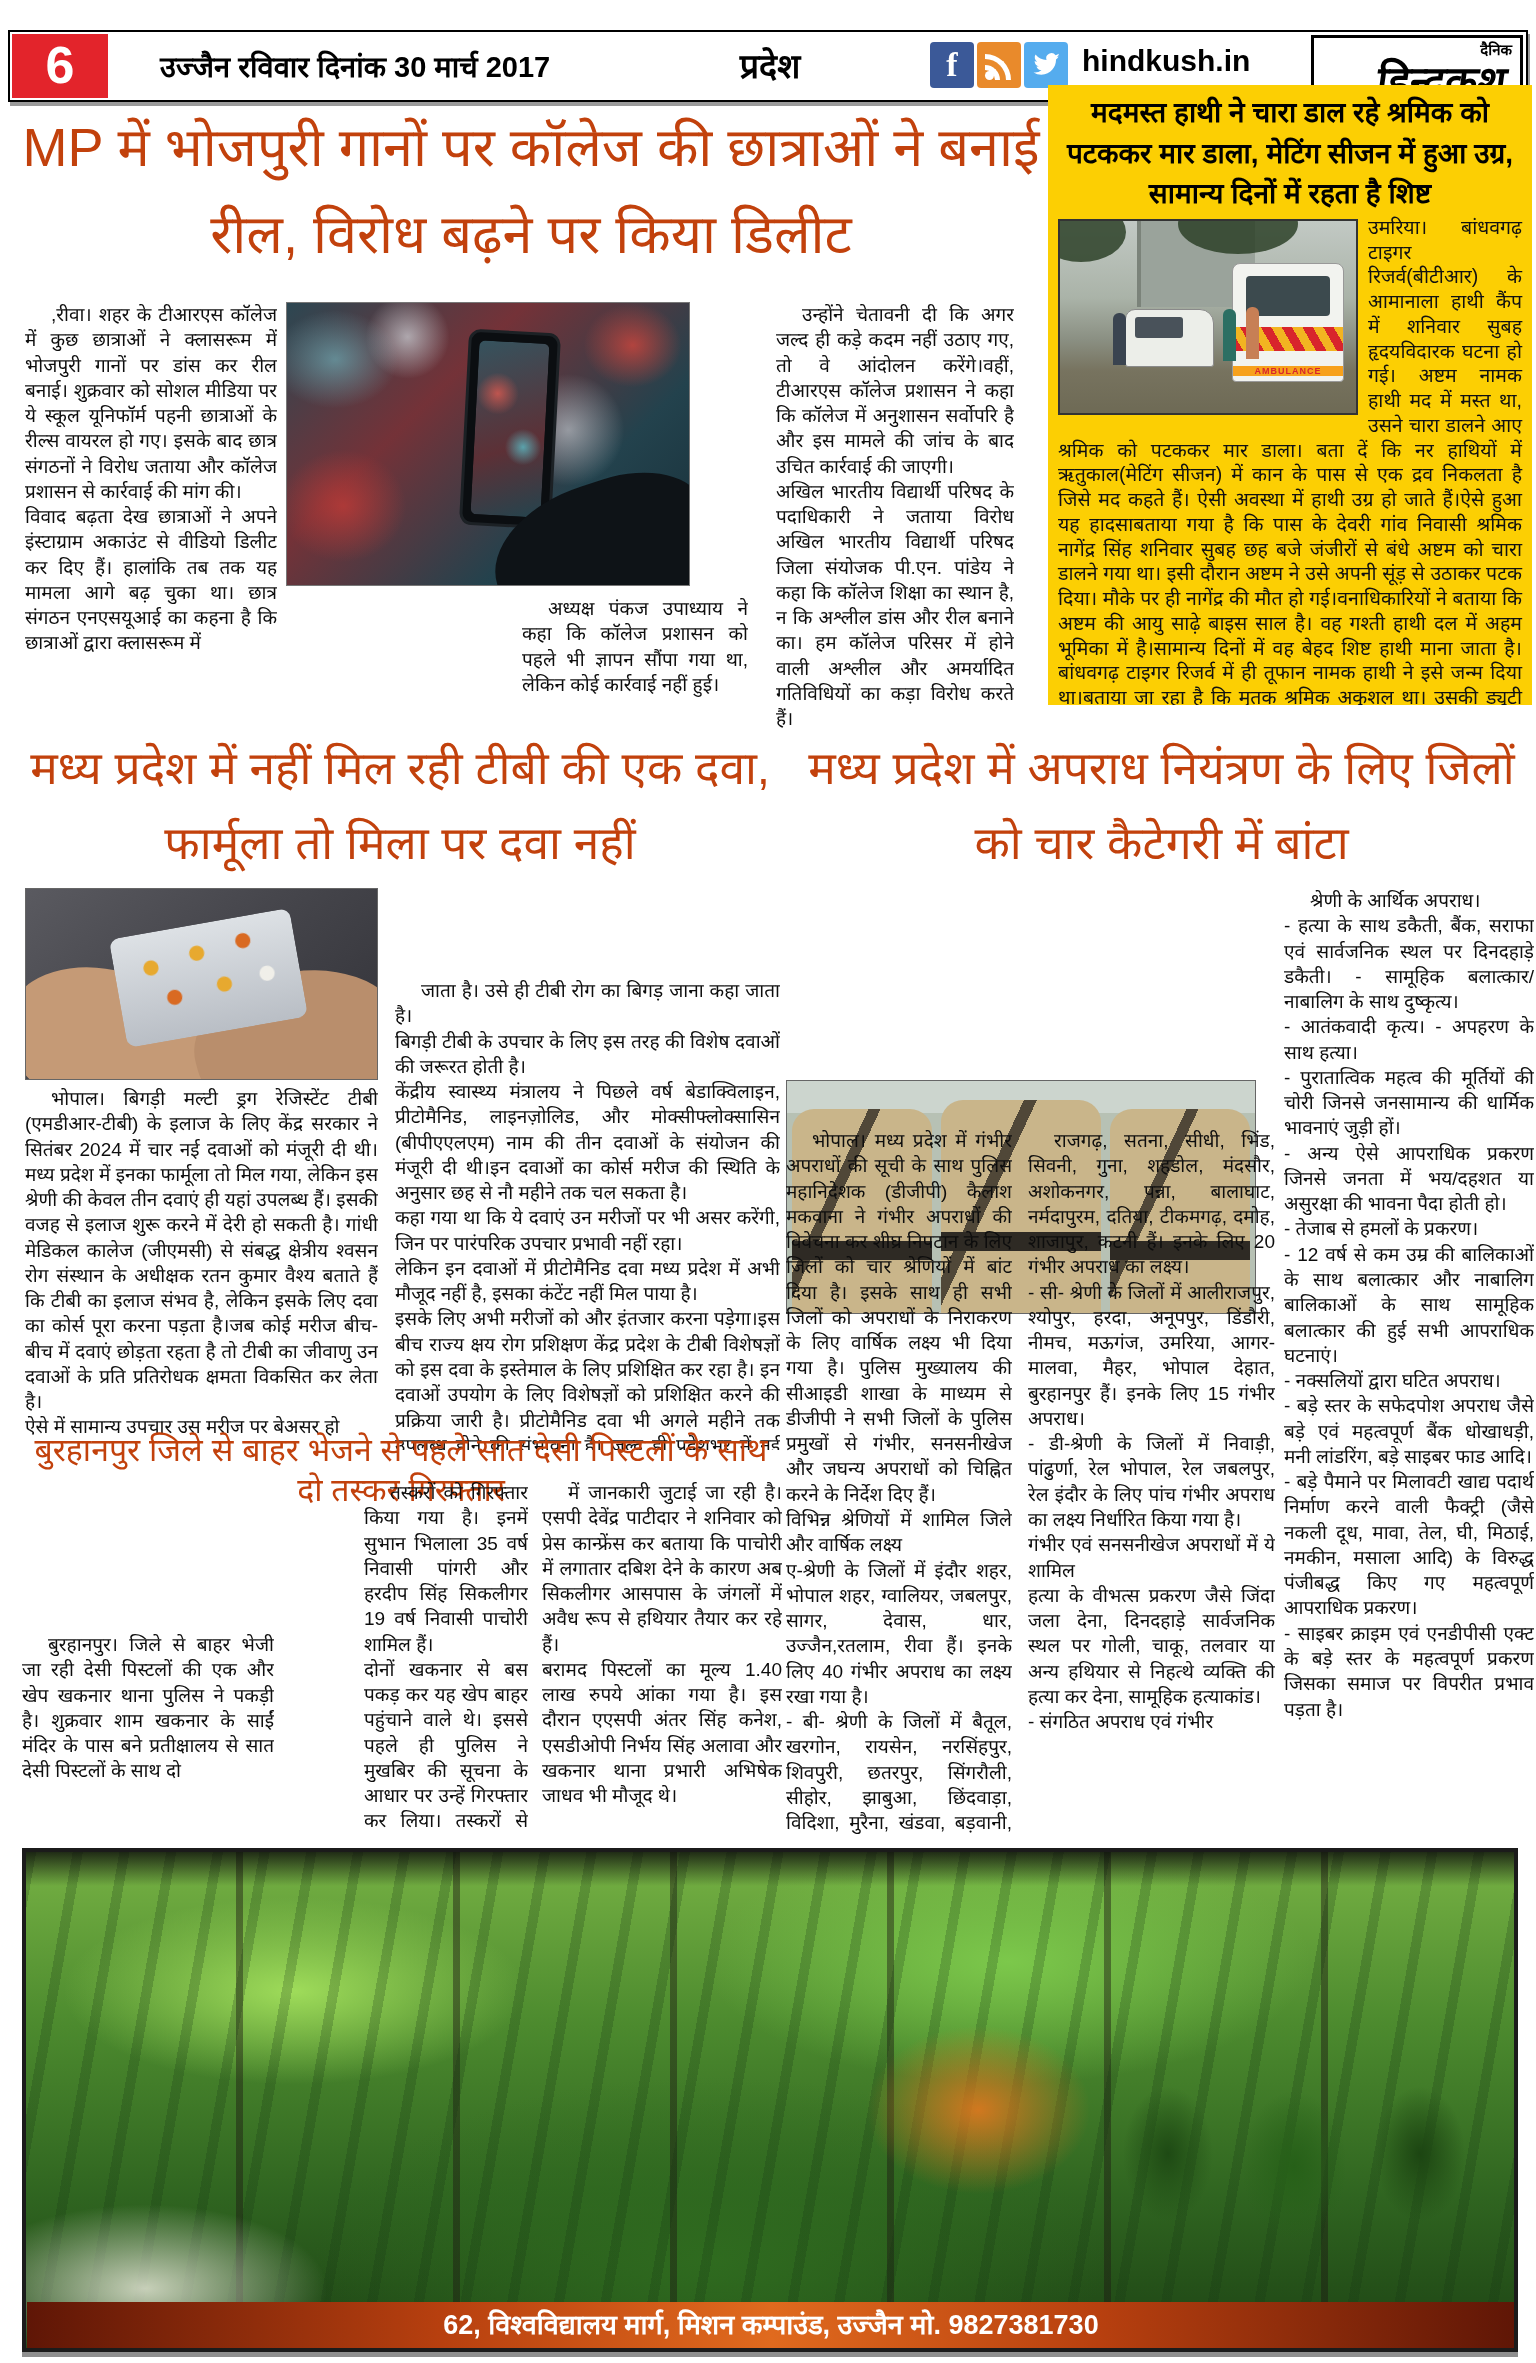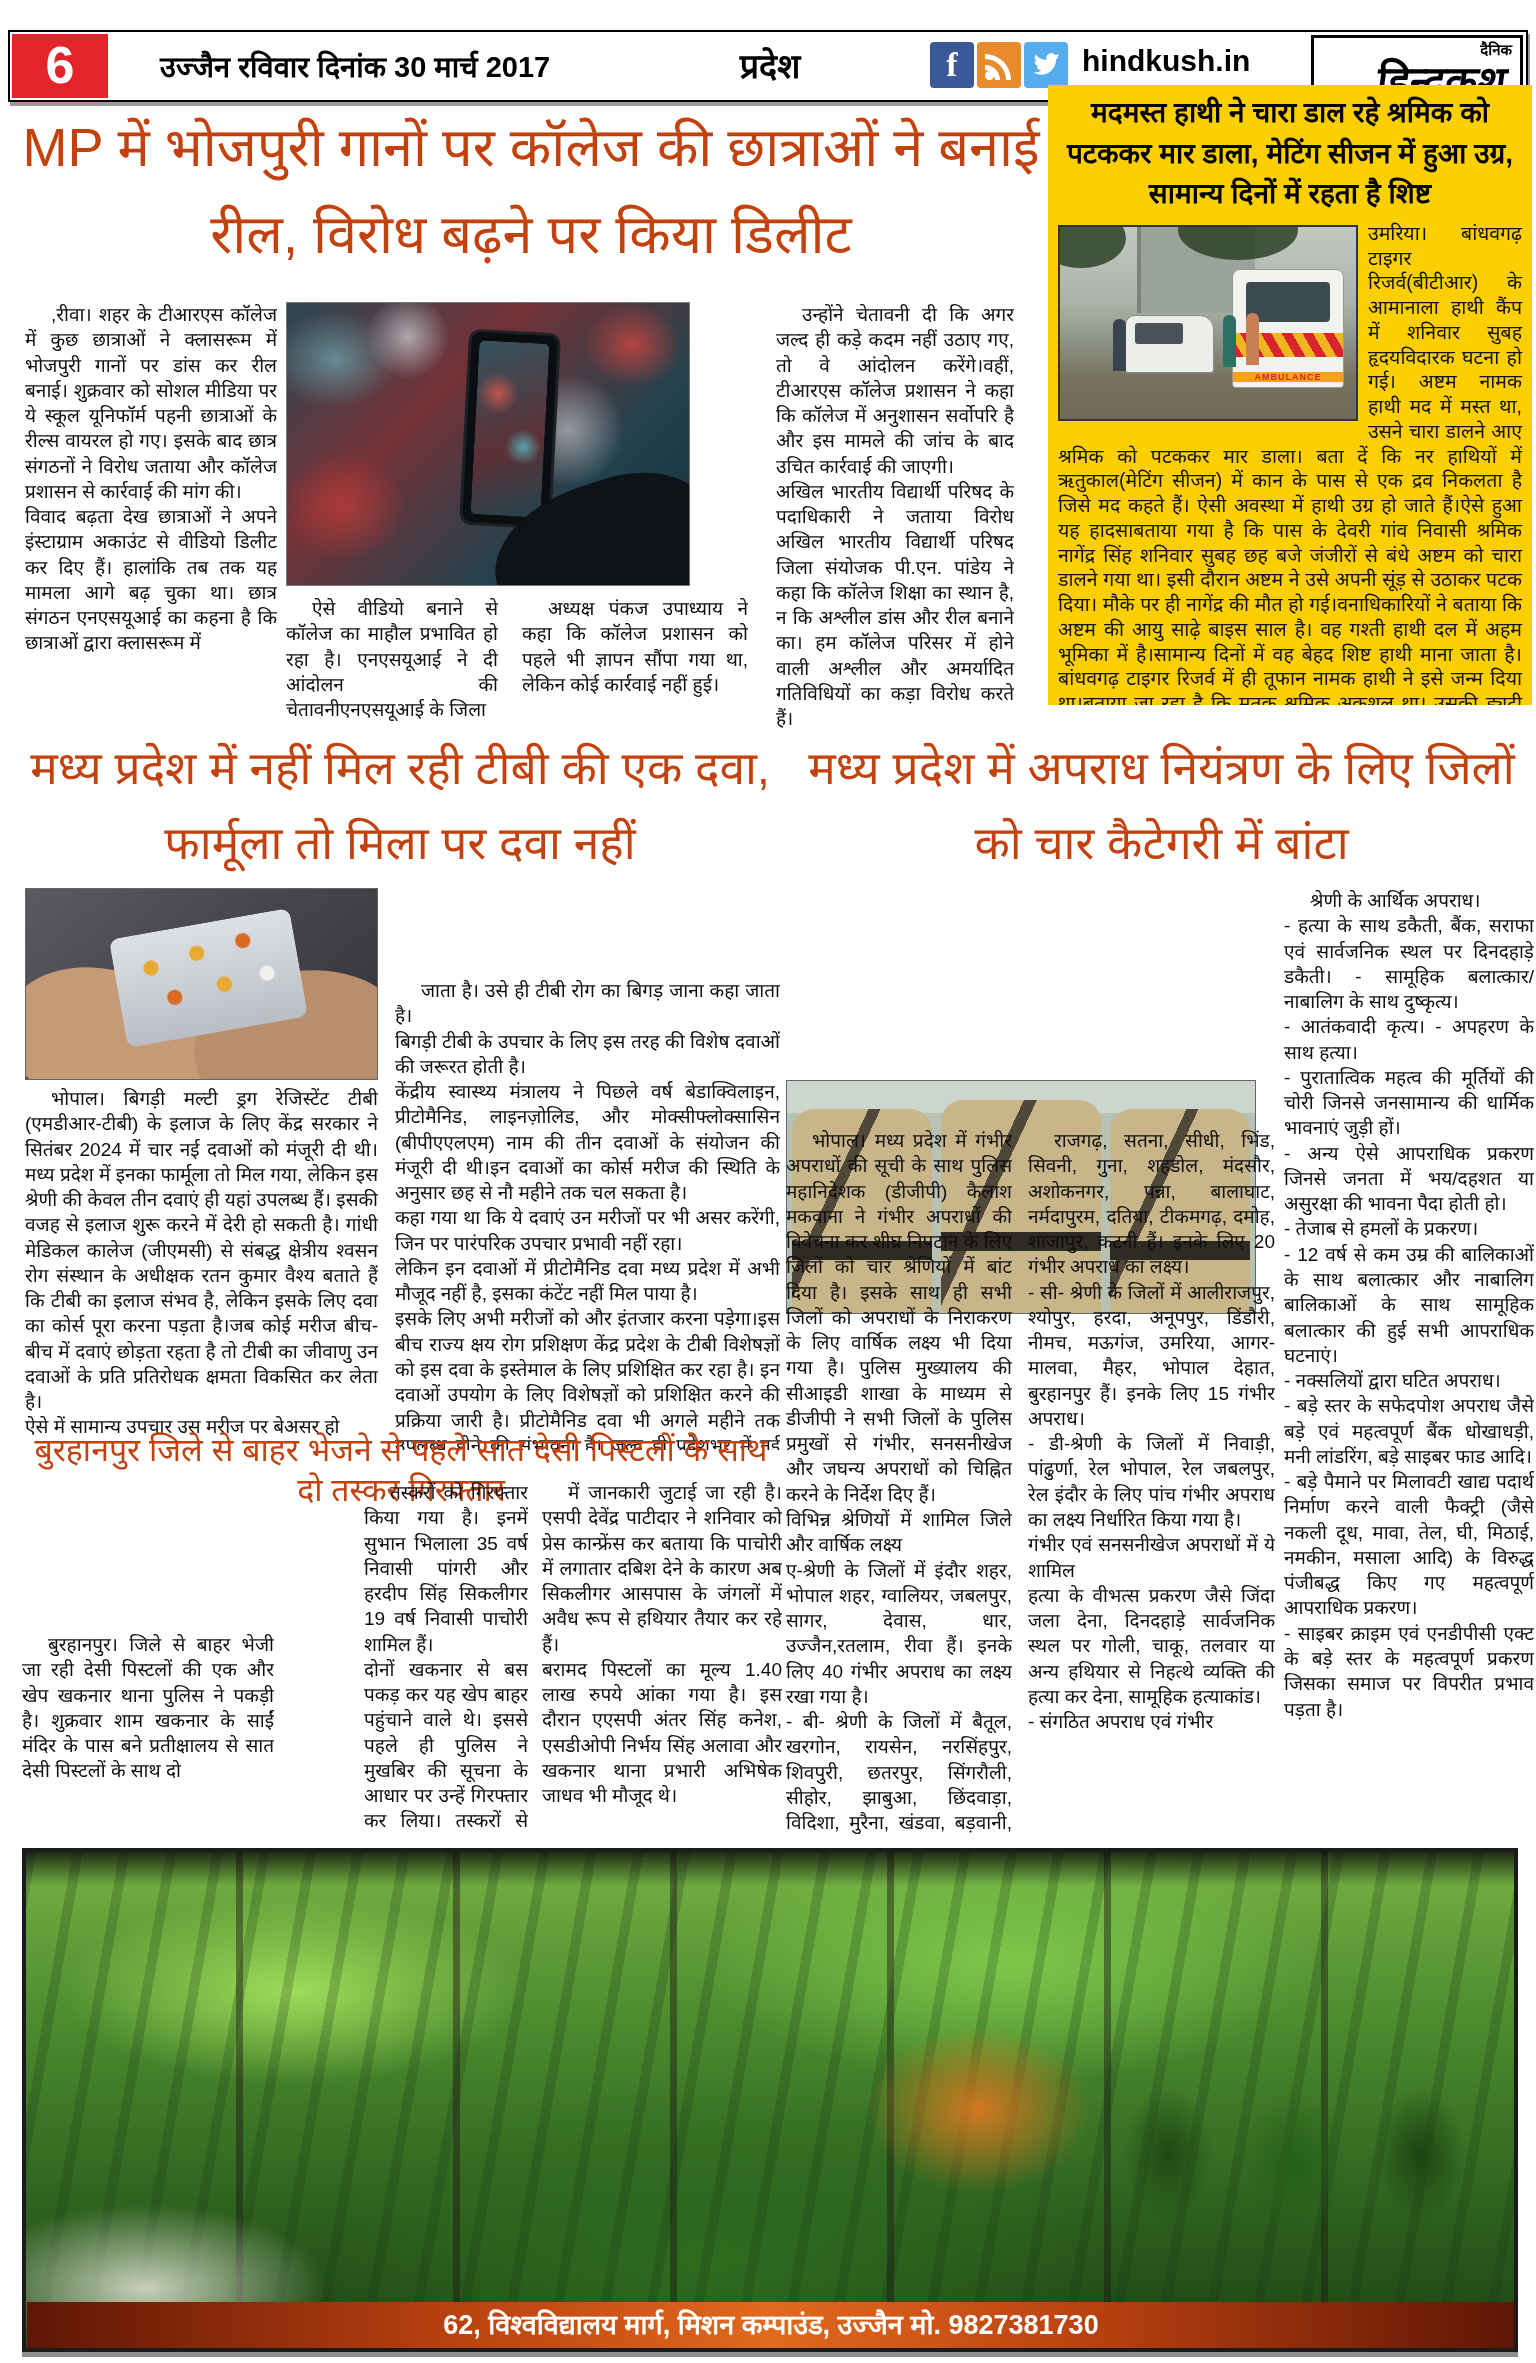--- a/index.html
+++ b/index.html
@@ -48,21 +48,21 @@
     radial-gradient(30px at 30% 30%, rgba(220,90,80,.8), transparent 70%),
     radial-gradient(26px at 70% 60%, rgba(90,190,200,.8), transparent 70%),
     linear-gradient(160deg,#35535e,#5d3036 60%,#24444e)}
   .hand-sil{position:absolute;right:-6%;bottom:-12%;width:55%;height:48%;background:#0e1317;border-radius:50% 40% 10% 50%;transform:rotate(-18deg)}
   .a1-cap1{left:286px;top:596px;width:212px;height:138px}
   .a1-cap2{left:522px;top:596px;width:226px;height:138px}
   .a1-col4{left:776px;top:302px;width:238px;height:432px}
 
   
   .ybox{left:1048px;top:85px;width:484px;height:620px;background:#fccf03;padding:8px 10px;overflow:hidden}
-  .y-headline{font-size:28px;line-height:1.45;font-weight:900;text-align:center;margin-bottom:6px}
+  .y-headline{font-size:28px;line-height:1.45;font-weight:900;text-align:center;}
   .y-photo{float:left;width:300px;height:196px;margin:4px 10px 4px 0;border:2px solid #333;position:relative;overflow:hidden;background:
     linear-gradient(#c2c9c4 0%,#aab3a8 40%,#8a8f82 62%,#77735f 78%,#6e6a55 100%)}
   .amb-bldg{position:absolute;left:26%;top:0;width:40%;height:45%;background:#9aa39b;border-left:4px solid #7b837a}
   .amb-tree{position:absolute;width:90px;height:60px;border-radius:50%;background:rgba(45,65,40,.85)}
   .amb-van{position:absolute;right:4%;top:22%;width:38%;height:62%;background:#f2f3ef;border-radius:8px 8px 4px 4px;border:1px solid #999}
   .amb-win{position:absolute;left:12%;top:10%;width:76%;height:34%;background:#3c4a4e;border-radius:4px}
   .amb-stripe{position:absolute;left:0;bottom:26%;width:100%;height:20%;background:
     repeating-linear-gradient(60deg,#d8252c 0 9px,#f2b421 9px 18px)}
   .amb-label{position:absolute;left:0;bottom:4%;width:100%;text-align:center;font-size:9px;font-weight:bold;color:#d8252c;background:#f7a11c;letter-spacing:1px}
   .amb-suv{position:absolute;left:22%;top:46%;width:30%;height:30%;background:#eceee9;border-radius:10px 14px 3px 3px;border:1px solid #8a8a8a}
@@ -170,21 +170,20 @@
   <div class="abs jtext a1-col1">,रीवा। शहर के टीआरएस कॉलेज में कुछ छात्राओं ने क्लासरूम में भोजपुरी गानों पर डांस कर रील बनाई। शुक्रवार को सोशल मीडिया पर ये स्कूल यूनिफॉर्म पहनी छात्राओं के रील्स वायरल हो गए। इसके बाद छात्र संगठनों ने विरोध जताया और कॉलेज प्रशासन से कार्रवाई की मांग की।
 विवाद बढ़ता देख छात्राओं ने अपने इंस्टाग्राम अकाउंट से वीडियो डिलीट कर दिए हैं। हालांकि तब तक यह मामला आगे बढ़ चुका था। छात्र संगठन एनएसयूआई का कहना है कि छात्राओं द्वारा क्लासरूम में</div>
   <div class="abs a1-photo">
     <div class="photo-phone">
       <div class="phone">
         <div class="phone-screen"></div>
       </div>
       <div class="hand-sil"></div>
     </div>
   </div>
-  <div class="abs jtext a1-cap1">ऐसे वीडियो बनाने से कॉलेज का माहौल प्रभावित हो रहा है। एनएसयूआई ने दी आंदोलन की चेतावनीएनएसयूआई के जिला</div>
   <div class="abs jtext a1-cap2">अध्यक्ष पंकज उपाध्याय ने कहा कि कॉलेज प्रशासन को पहले भी ज्ञापन सौंपा गया था, लेकिन कोई कार्रवाई नहीं हुई।</div>
   <div class="abs jtext a1-col4">उन्होंने चेतावनी दी कि अगर जल्द ही कड़े कदम नहीं उठाए गए, तो वे आंदोलन करेंगे।वहीं, टीआरएस कॉलेज प्रशासन ने कहा कि कॉलेज में अनुशासन सर्वोपरि है और इस मामले की जांच के बाद उचित कार्रवाई की जाएगी।
 अखिल भारतीय विद्यार्थी परिषद के पदाधिकारी ने जताया विरोध अखिल भारतीय विद्यार्थी परिषद जिला संयोजक पी.एन. पांडेय ने कहा कि कॉलेज शिक्षा का स्थान है, न कि अश्लील डांस और रील बनाने का। हम कॉलेज परिसर में होने वाली अश्लील और अमर्यादित गतिविधियों का कड़ा विरोध करते हैं।</div>
 
   <div class="abs ybox">
     <div class="y-headline">मदमस्त हाथी ने चारा डाल रहे श्रमिक को पटककर मार डाला, मेटिंग सीजन में हुआ उग्र, सामान्य दिनों में रहता है शिष्ट</div>
     <div class="y-photo">
       <div class="amb-bldg"></div>
       <div class="amb-tree" style="left:-8%;top:-10%"></div>
       <div class="amb-tree" style="left:40%;top:-14%;width:120px"></div>

